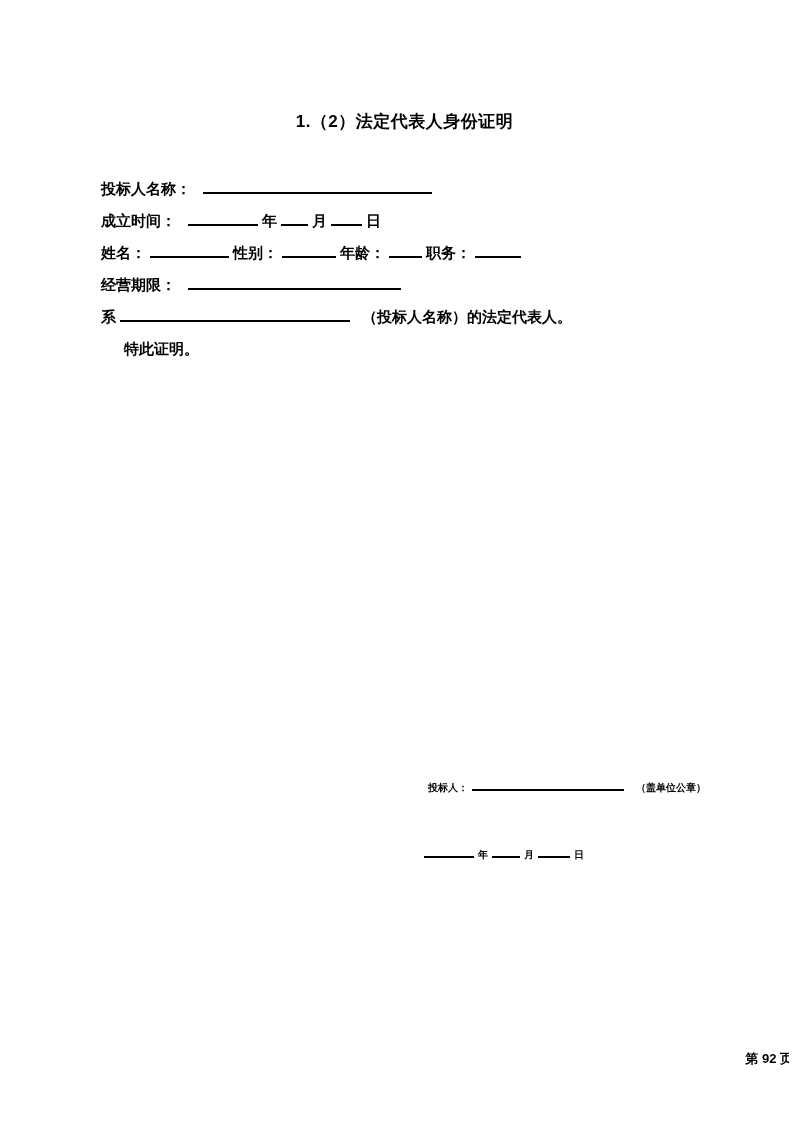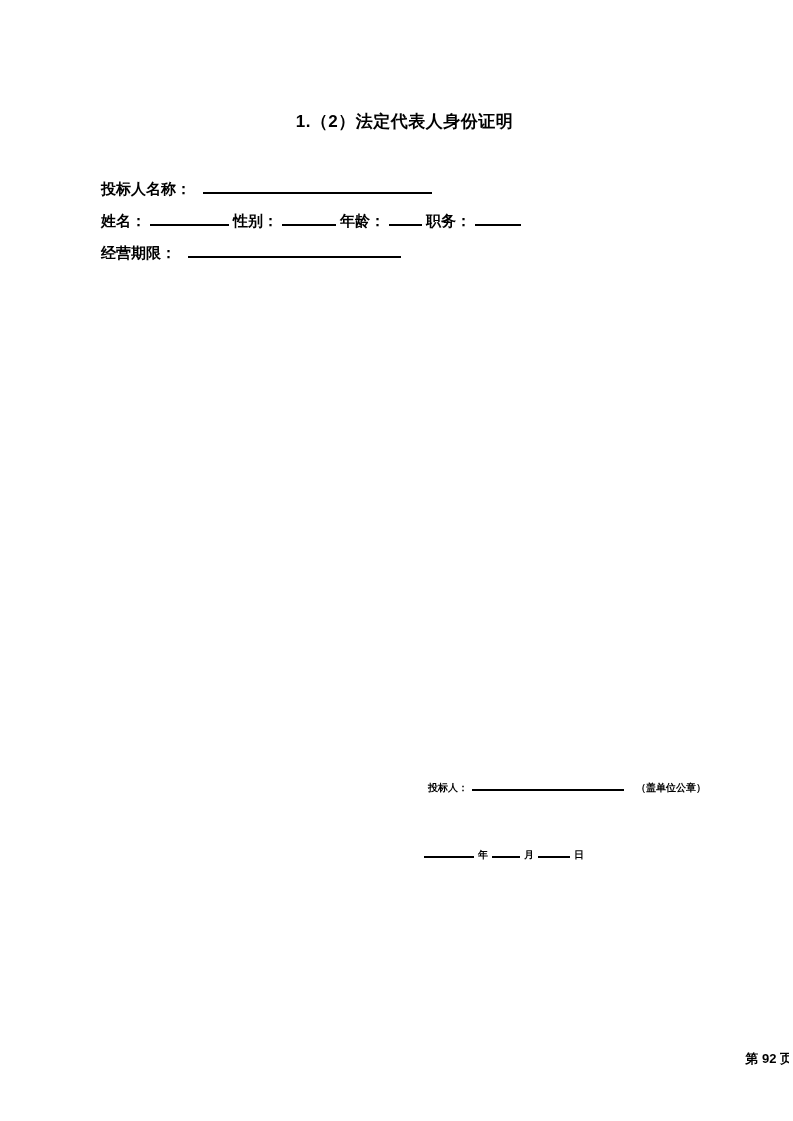--- a/index.html
+++ b/index.html
@@ -66,26 +66,29 @@
 <div class="page">
 
   <div class="title">1.（2）法定代表人身份证明</div>
 
   <div class="content">
 
     <div class="row"><span>投标人名称：</span><span class="sp"></span><span class="bl" style="width:229px"></span></div>
 
 
 
+    <div class="row"><span>成立时间：</span><span class="sp"></span><span class="bl" style="width:70px"></span><span>年</span><span class="bl" style="width:27px"></span><span>月</span><span class="bl" style="width:31px"></span><span>日</span></div>
 
     <div class="row"><span>姓名：</span><span class="bl" style="width:79px"></span><span>性别：</span><span class="bl" style="width:54px"></span><span>年龄：</span><span class="bl" style="width:33px"></span><span>职务：</span><span class="bl" style="width:46px"></span></div>
 
     <div class="row"><span>经营期限：</span><span class="sp"></span><span class="bl" style="width:213px"></span></div>
 
+    <div class="row"><span>系</span><span class="bl" style="width:230px"></span><span class="sp"></span><span>（投标人名称）的法定代表人。</span></div>
 
+    <div class="row indent">特此证明。</div>
 
   </div>
 
   <div class="sig-row sig-line"><span>投标人：</span><span class="bl" style="width:152px"></span><span class="sp"></span><span>（盖单位公章）</span></div>
 
   <div class="sig-row date-line"><span class="bl" style="width:50px"></span><span>年</span><span class="bl" style="width:28px"></span><span>月</span><span class="bl" style="width:32px"></span><span>日</span></div>
 
   <div class="footer"><span>第 92 页</span></div>
 
 </div>

